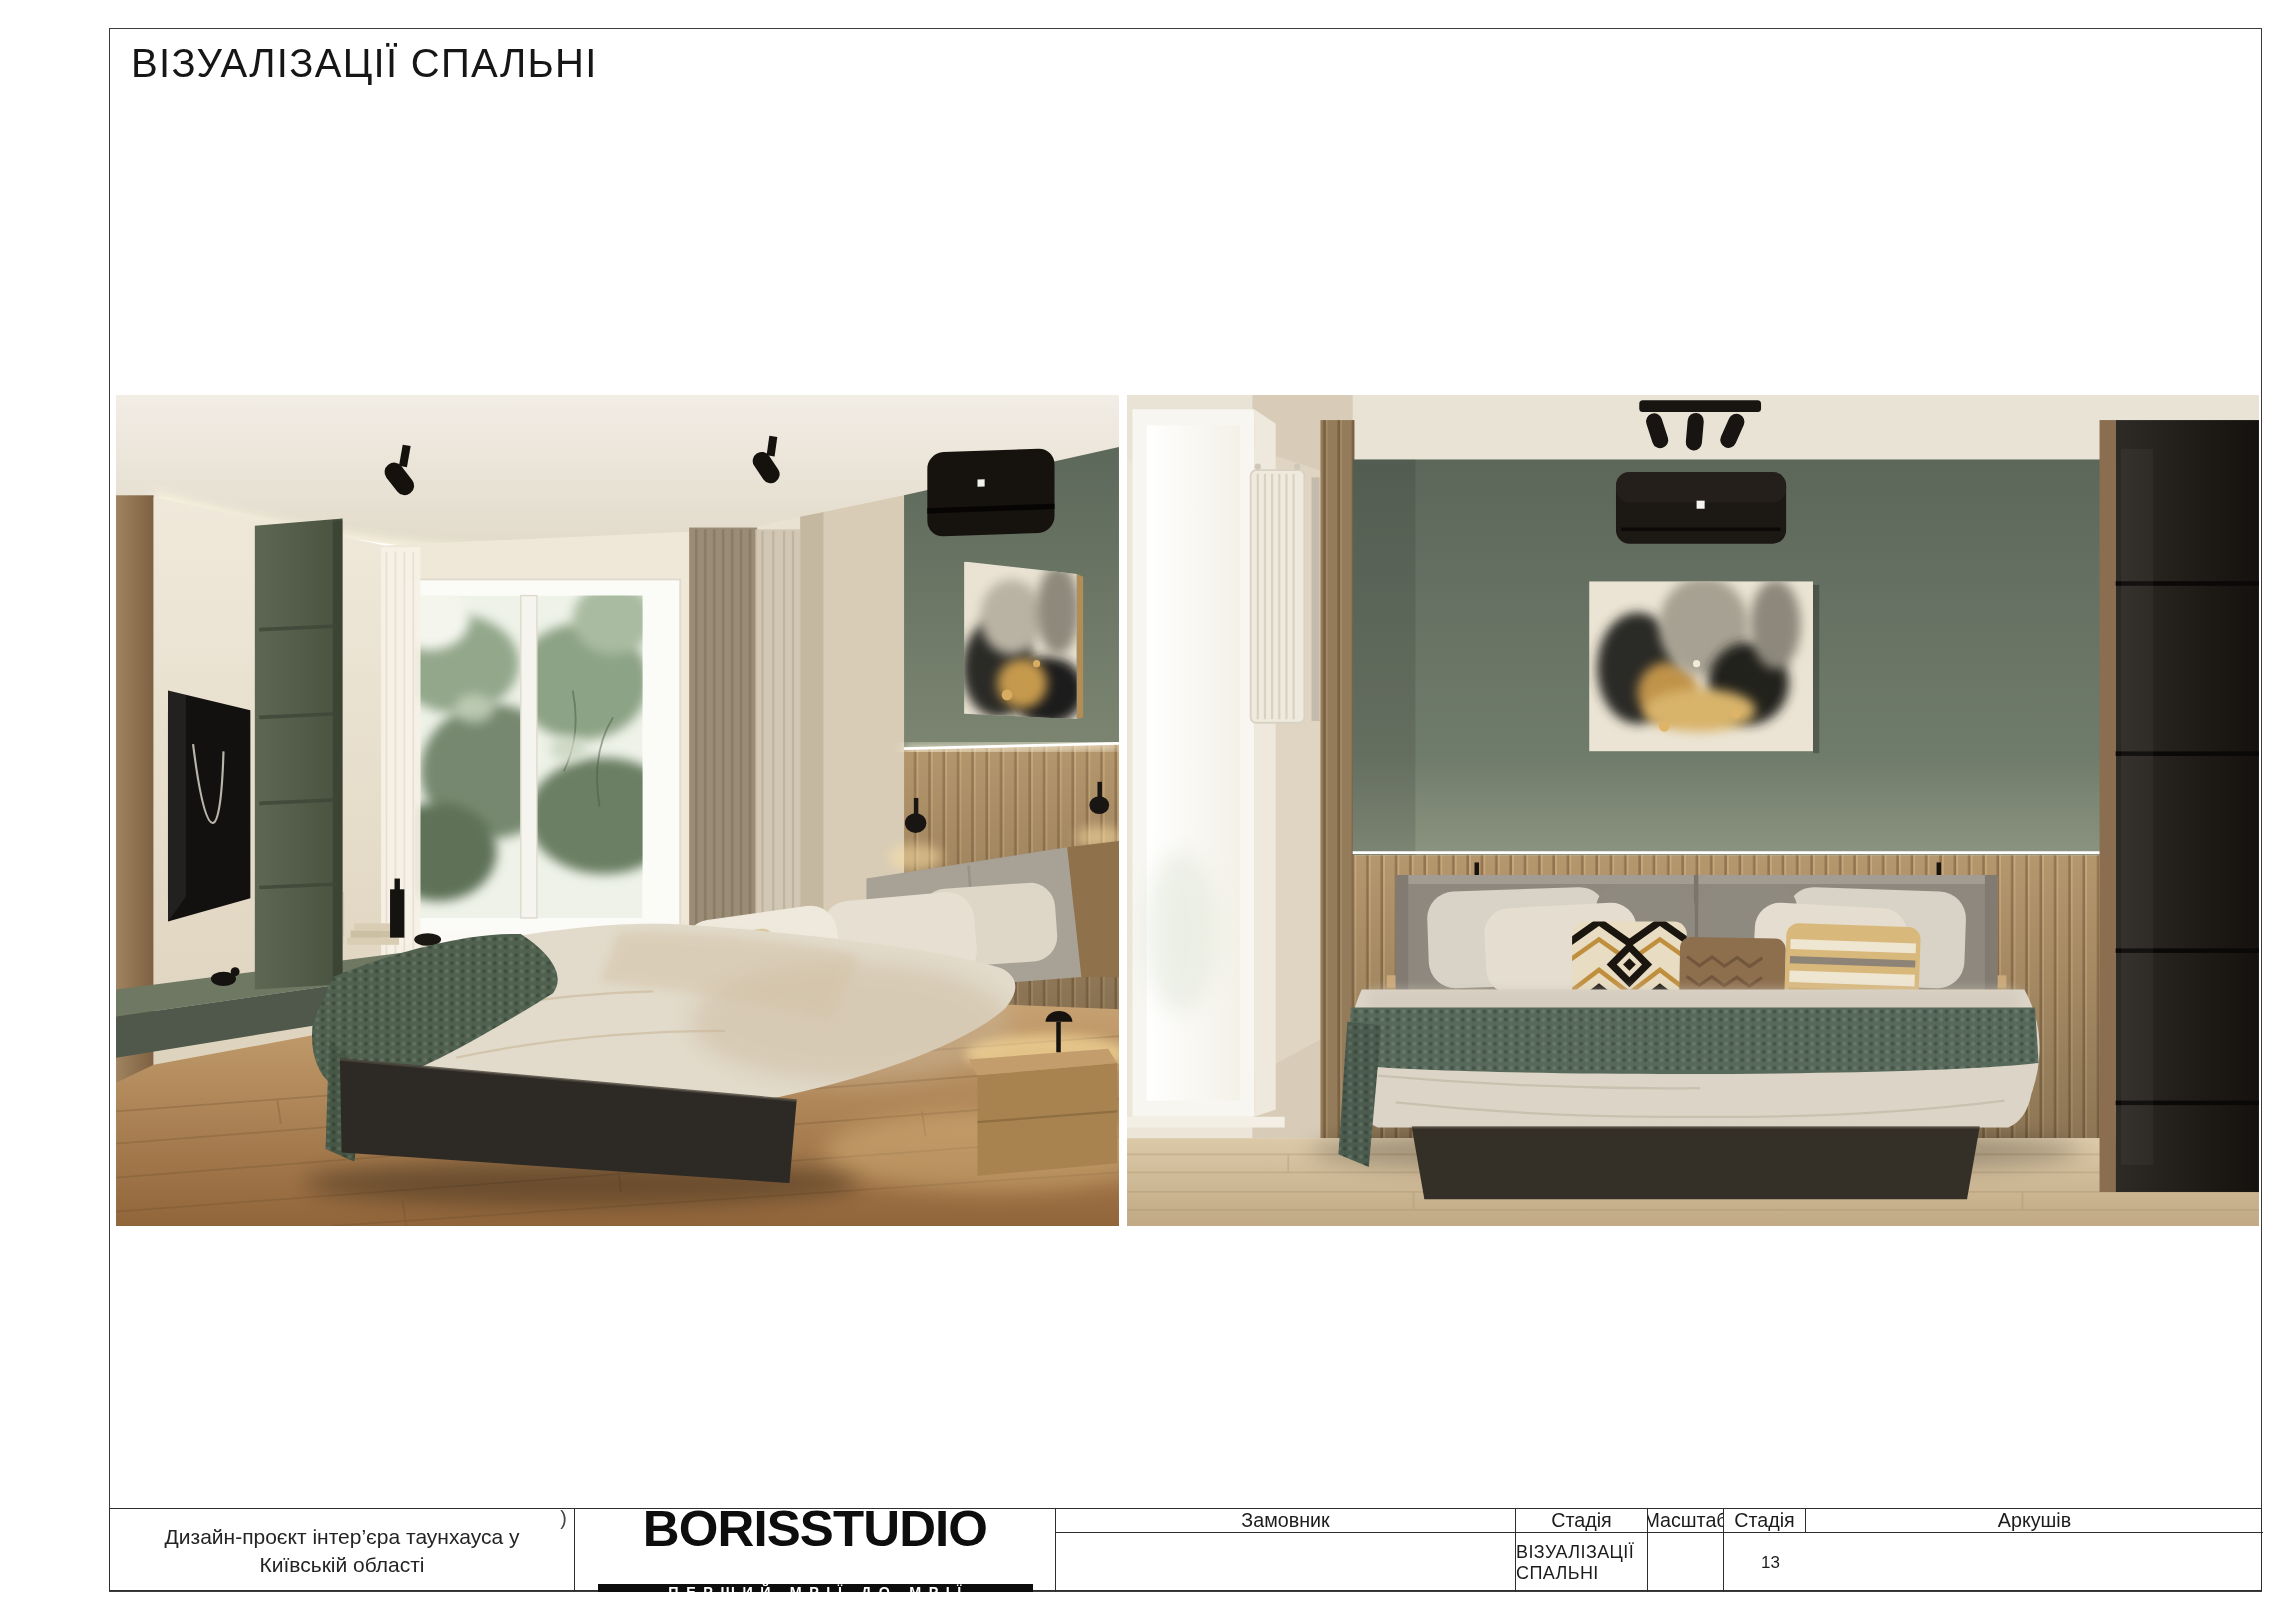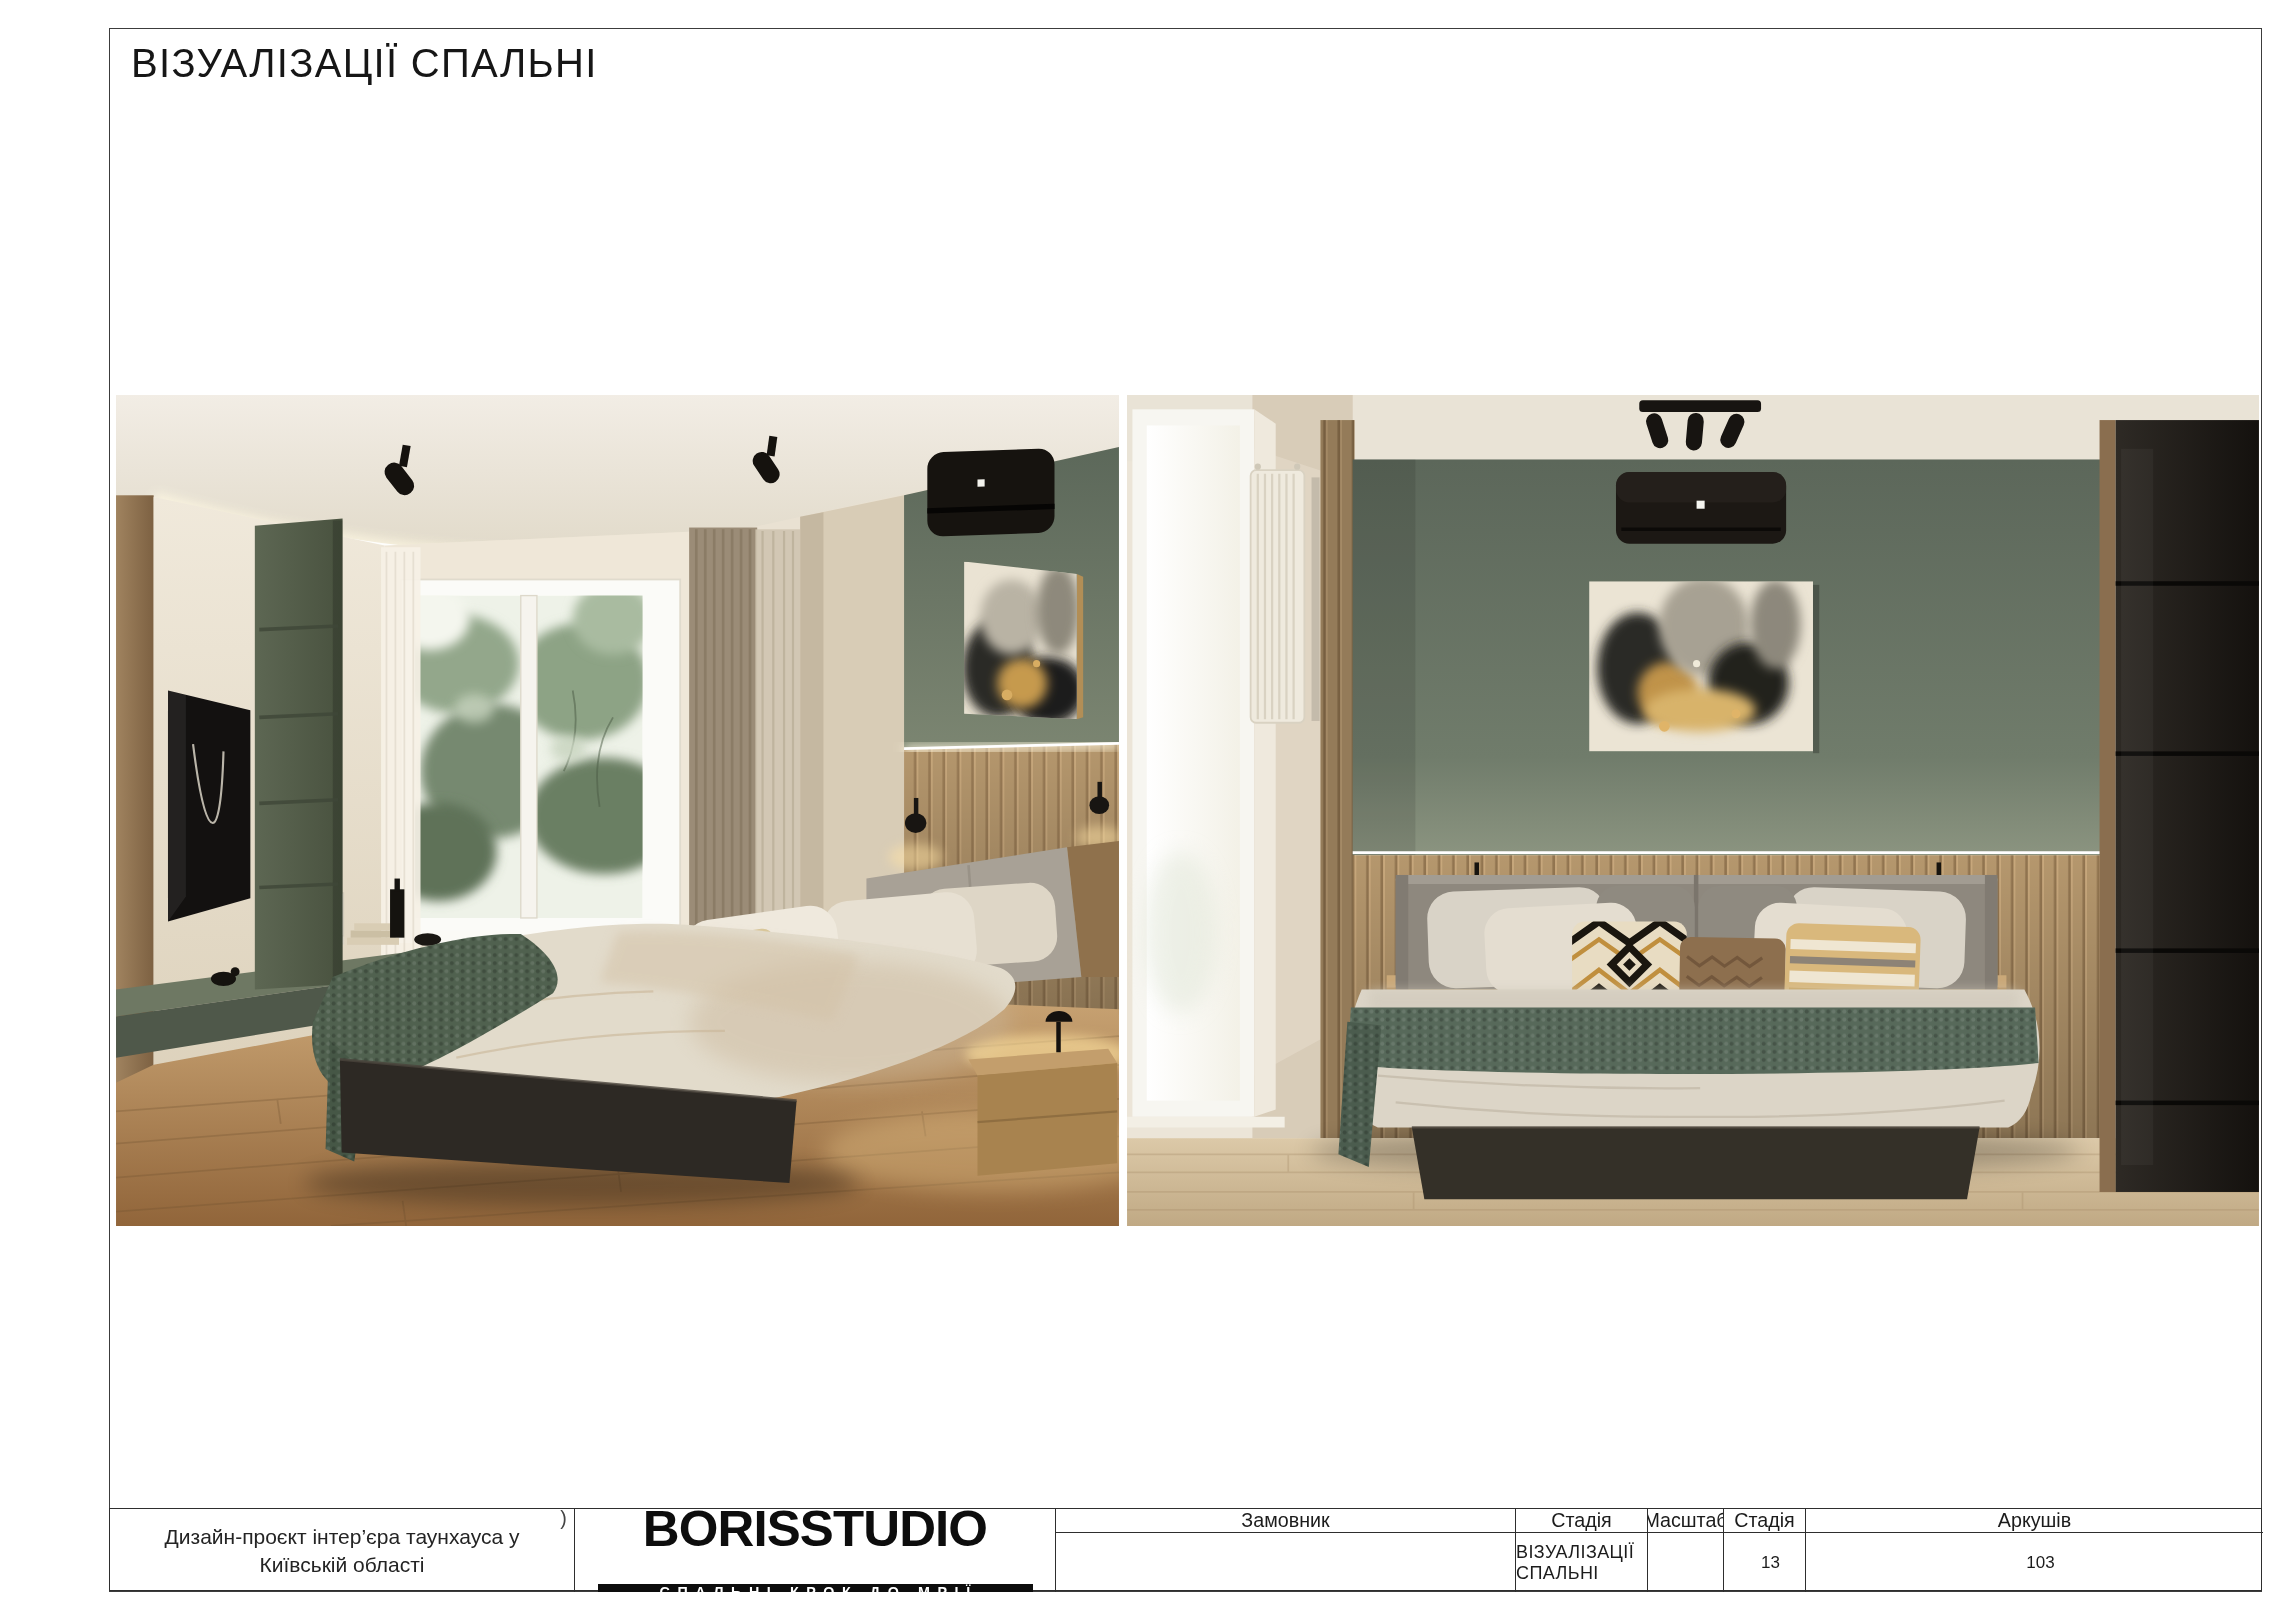--- a/index.html
+++ b/index.html
@@ -514,22 +514,21 @@
     <span class="corner-mark">)</span>
   </div>
   <div class="bl bb">Замовник</div>
   <div class="bl bb">Стадія</div>
   <div class="bl bb">Масштаб</div>
   <div class="bl bb">Стадія</div>
   <div class="bl bb">Аркушів</div>
   <div class="bl span2 logo-cell">
     <div class="logo-name">BORISSTUDIO</div>
     <div class="logo-bar">
-      <span class="logo-tagline">СПАЛЬНІ КРОК ДО МРІЇ</span>
+      <span class="logo-tagline">ПЕРШИЙ МРІЇ ДО МРІЇ</span>
     </div>
   </div>
   <div class="bl"></div>
   <div class="bl stage-value">ВІЗУАЛІЗАЦІЇ СПАЛЬНІ</div>
   <div class="bl"></div>
   <div class="bl num-value">13</div>
-  <div class="bl num-value">103</div>
 </div>
 
 
 </body></html>

